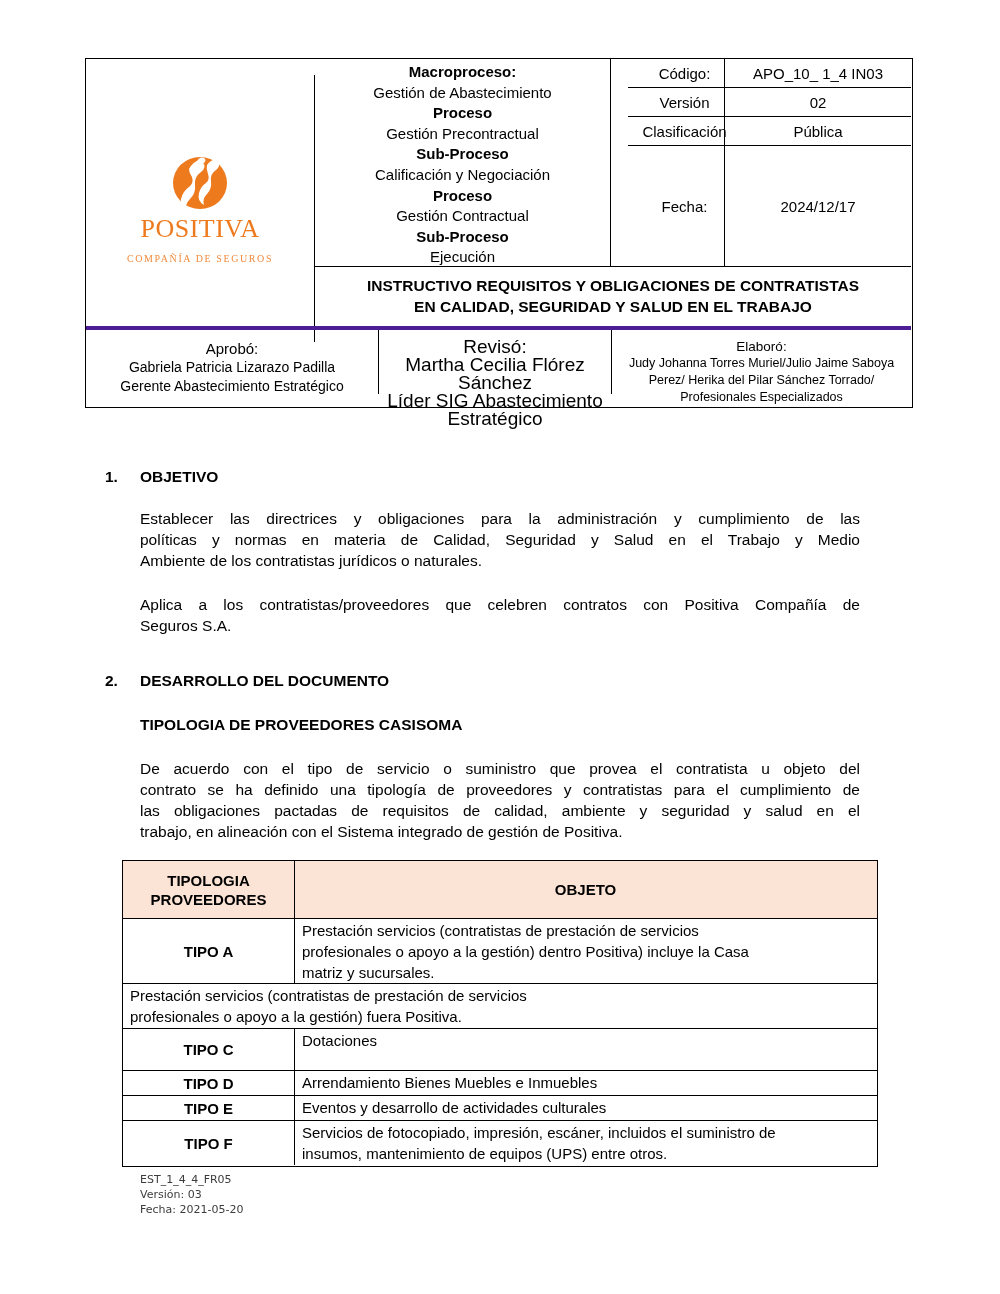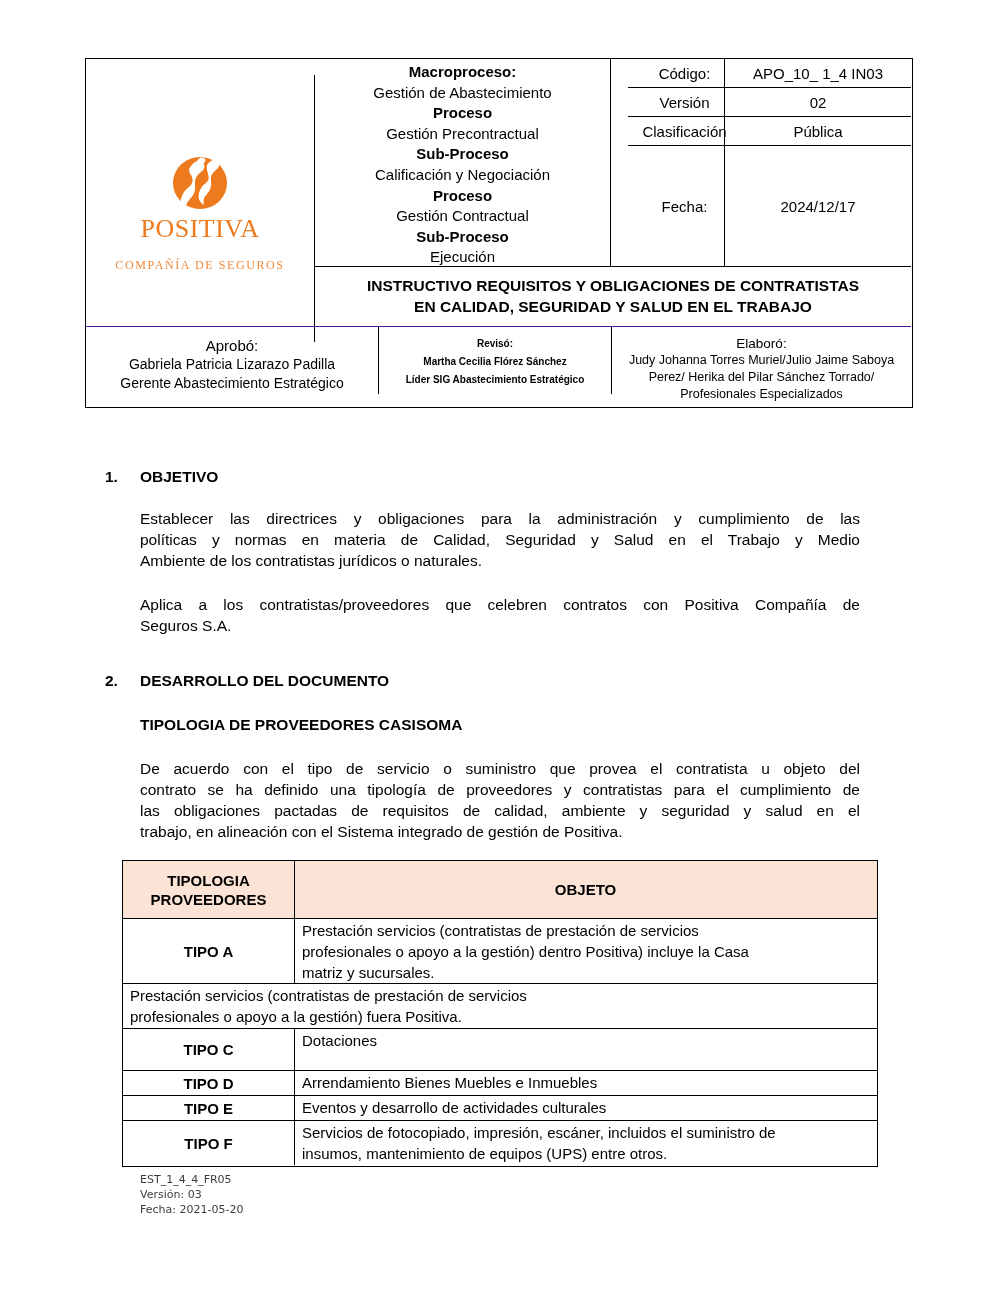--- a/index.html
+++ b/index.html
@@ -17,22 +17,22 @@
   }
   .hdr .cell { position:absolute; }
 
   .c-logo { left:0; top:16px; width:229px; height:267px; border-right:1px solid #000; }
   .logo-wrap { position:absolute; left:0; top:72px; width:100%; text-align:center; }
   .logo-name {
     font-family:"Liberation Serif", serif; font-size:26px; letter-spacing:0.5px;
     line-height:26px; margin-top:1px;
   }
   .logo-sub {
-    font-family:"Liberation Serif", serif; font-size:12px; letter-spacing:1.6px;
-    line-height:9px; margin-top:19px;
+    font-family:"Liberation Serif", serif; font-size:10px; letter-spacing:1.6px;
+    line-height:9px; margin-top:12px;
   }
 
   .c-process {
     left:229px; top:0; width:296px; height:207px; border-right:1px solid #000;
     text-align:center; font-size:15px; line-height:20.6px; padding-top:3px;
   }
   .bold { font-weight:bold; }
 
   .c-meta-label, .c-meta-value {
     display:flex; align-items:center; justify-content:center;
@@ -45,30 +45,30 @@
   .r3 { top:58px; height:29px; border-bottom:1px solid #000; }
   .r4 { top:87px; height:120px; }
 
   .c-title {
     left:229px; top:207px; width:596px; height:60px; border-top:1px solid #000;
     text-align:center; font-weight:bold; font-size:15.5px; line-height:21px;
     padding-top:8px; white-space:pre-line;
   }
 
   .c-signoff {
-    left:0; top:267px; width:825px; height:68px; border-top:1px solid #4c1d95;
+    left:0; top:267px; width:825px; height:68px; border-top:4px solid #4c1d95;
     display:flex;
   }
   .s-cell { height:100%; text-align:center; }
   .s-aprobo { width:292px; padding-top:9px; font-size:15px; line-height:19px; }
   .s-aprobo .s-name { font-weight:normal; font-size:14px; }
   .s-aprobo .s-role { font-size:14px; }
   .s-reviso {
     width:233px; border-left:1px solid #000; padding:8px 8px 0 8px;
-    font-weight:bold; font-size:10px; line-height:18px;
+    font-weight:normal; font-size:19px; line-height:18px;
   }
   .s-elaboro {
     width:300px; border-left:1px solid #000; padding-top:8px;
     font-size:13.5px; line-height:17px;
   }
   .s-elaboro .s-names { font-size:12.5px; white-space:pre-line; }
 
   
   .h-num   { position:absolute; left:105px; font-weight:bold; font-size:15.5px; }
   .h-title { position:absolute; left:140px; font-weight:bold; font-size:15.5px; }

